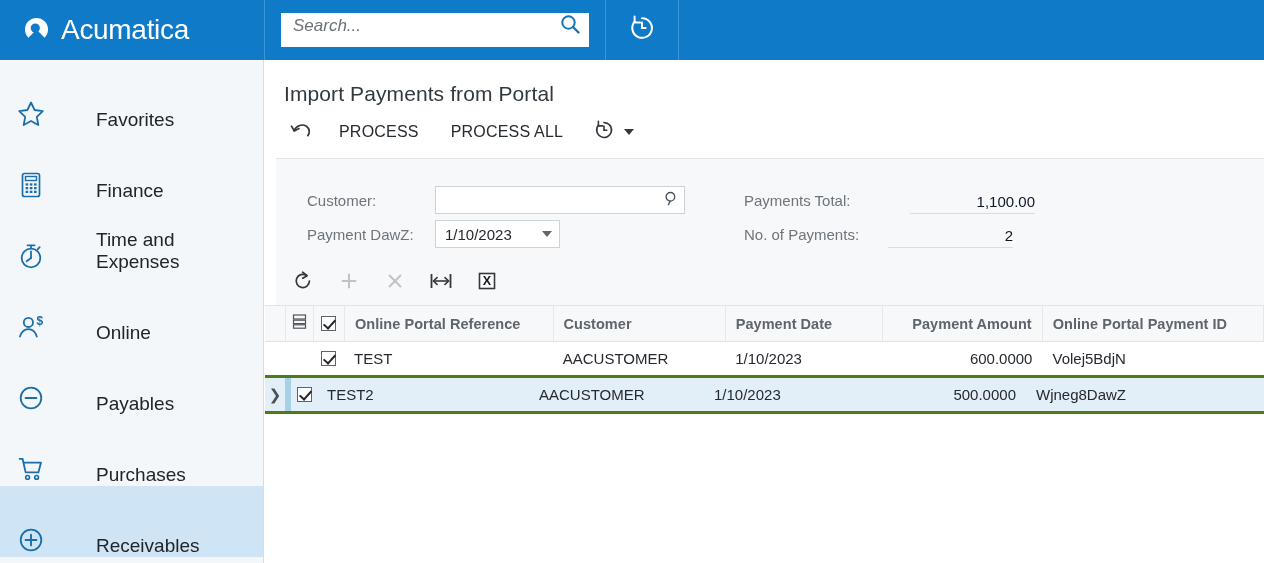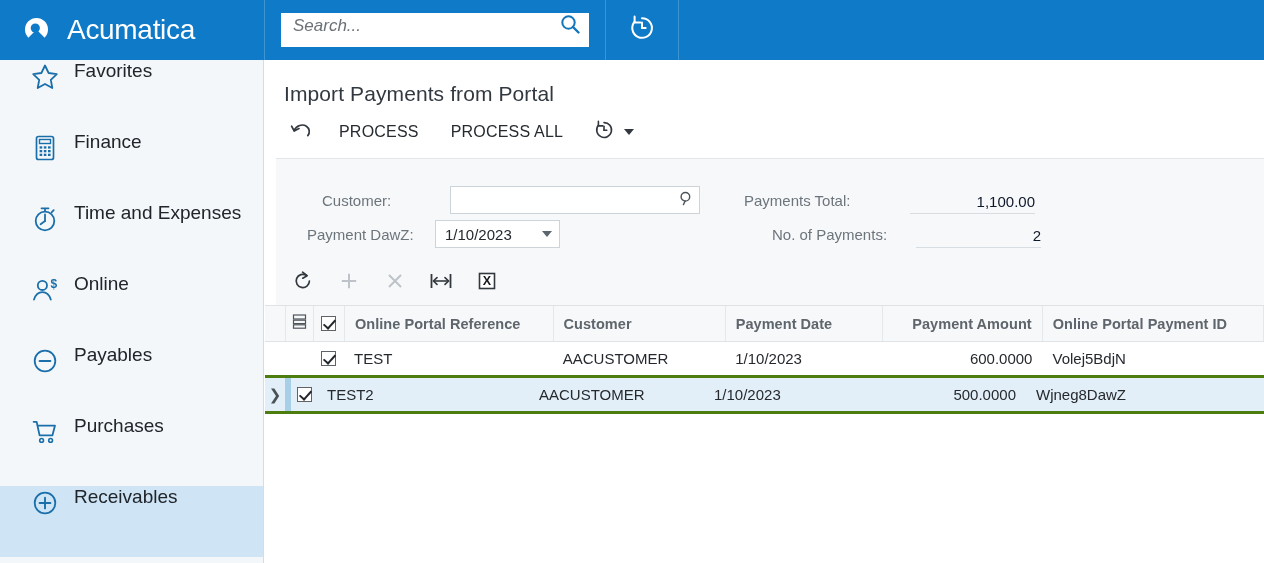--- a/index.html
+++ b/index.html
@@ -18,21 +18,21 @@
     background: #0f7ac7;
     display: flex; align-items: center;
   }
   .logo-zone {
     width: 264px; height: 60px;
     display: flex; align-items: center; padding-left: 20px;
   }
   .logo-mark { width: 34px; height: 34px; position: relative; flex: 0 0 auto; }
   .logo-text {
     color: #ffffff; font-size: 28px; letter-spacing: -0.3px;
-    margin-left: 13px; font-weight: 400;
+    margin-left: 7px; font-weight: 400;
   }
   .topbar-sep { width: 1px; height: 60px; background: #3d96d4; }
   .search-zone {
     width: 340px; height: 60px;
     display: flex; align-items: center; justify-content: center;
   }
   .search-box {
     width: 308px; height: 34px; background: #ffffff;
     display: flex; align-items: center; padding: 0 8px 8px 12px;
     border: none;
@@ -50,22 +50,22 @@
   }
 
   
   .sidebar {
     position: absolute; top: 60px; left: 0;
     width: 264px; height: 503px;
     background: #f4f7f9;
     border-right: 1px solid #d6dde2;
   }
   .nav-item {
-    height: 71px; display: flex; align-items: flex-start;
-    padding-left: 28px; cursor: pointer;
+    height: 71px; display: flex; align-items: flex-end;
+    padding-left: 14px; cursor: pointer; gap: 36px;
   }
   .nav-item.active { background: #cfe5f5; }
   .nav-icon {
     width: 34px; height: 34px; flex: 0 0 auto;
     display: flex; align-items: center; justify-content: center;
     margin-right: 12px;
   }
   .nav-label { font-size: 19px; color: #20252b; }
 
   
@@ -346,21 +346,21 @@
             <line x1="11" y1="7.2" x2="11" y2="11.2" stroke="#32383e" stroke-width="1.6" stroke-linecap="round"></line>
             <line x1="11" y1="11.2" x2="13.8" y2="11.2" stroke="#32383e" stroke-width="1.6" stroke-linecap="round"></line>
           </svg>
         </span>
         <span class="caret-dn"></span>
       </div>
     </div>
 
     <div class="form-panel">
 
-      <div class="frow" style="left:46px; top:27px;">
+      <div class="frow" style="left:31px; top:27px;">
         <span class="flabel" style="width:128px;">Customer:</span>
         <span class="fld-text">
           <input type="text" value="" style="">
           <span>
             <svg width="17" height="17" viewBox="0 0 17 17">
               <circle cx="7.4" cy="6.8" r="4.3" fill="none" stroke="#4b5359" stroke-width="1.4"></circle>
               <line x1="7.2" y1="11" x2="5.4" y2="14.6" stroke="#4b5359" stroke-width="1.4" stroke-linecap="round"></line>
             </svg>
           </span>
         </span>
@@ -374,21 +374,21 @@
         </span>
       </div>
 
       <div class="frow" style="left:468px; top:27px;gap:22px;">
         <span class="flabel" style="width:144px;">Payments Total:</span>
         <span class="fld-ro">
           <span>1,100.00</span>
         </span>
       </div>
 
-      <div class="frow" style="left:496px; top:61px;">
+      <div class="frow" style="left:468px; top:61px;">
         <span class="flabel" style="width:144px;">No. of Payments:</span>
         <span class="fld-ro">
           <span>2</span>
         </span>
       </div>
     </div>
 
     <div class="grid-toolbar">
       <div class="gt-btn">
         <span>

